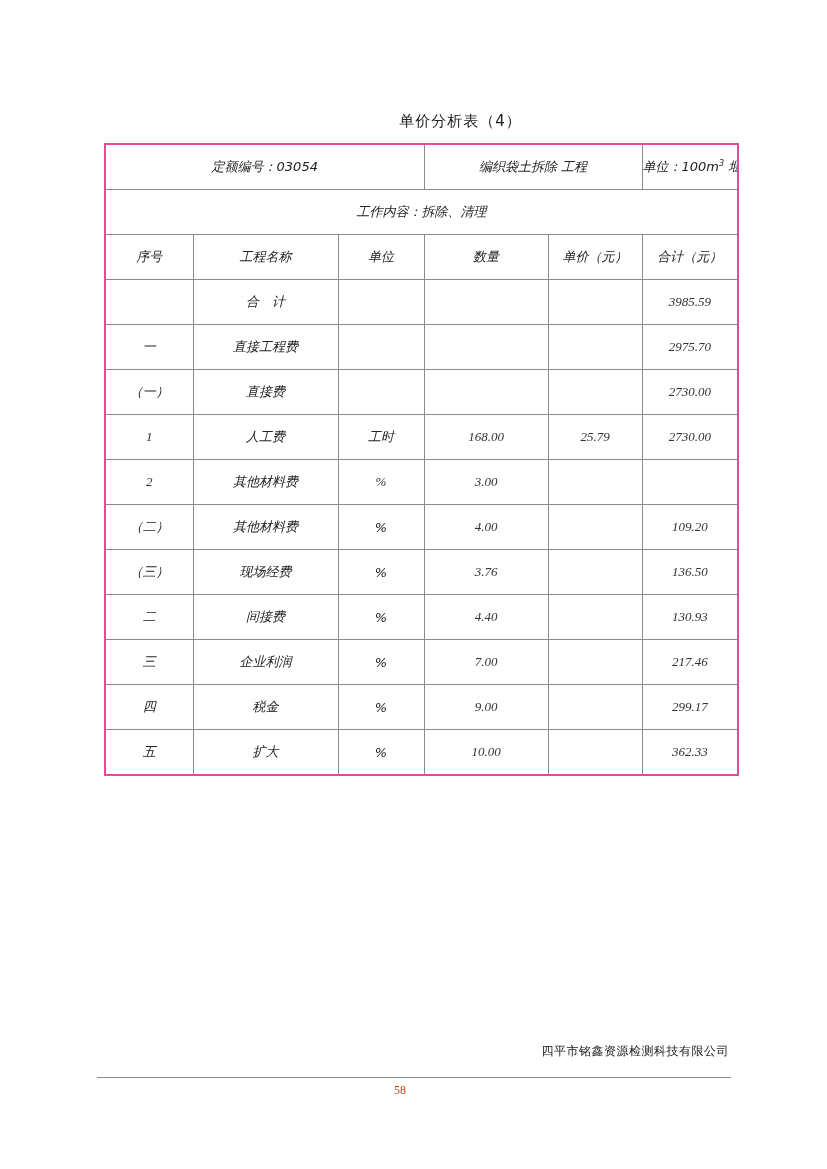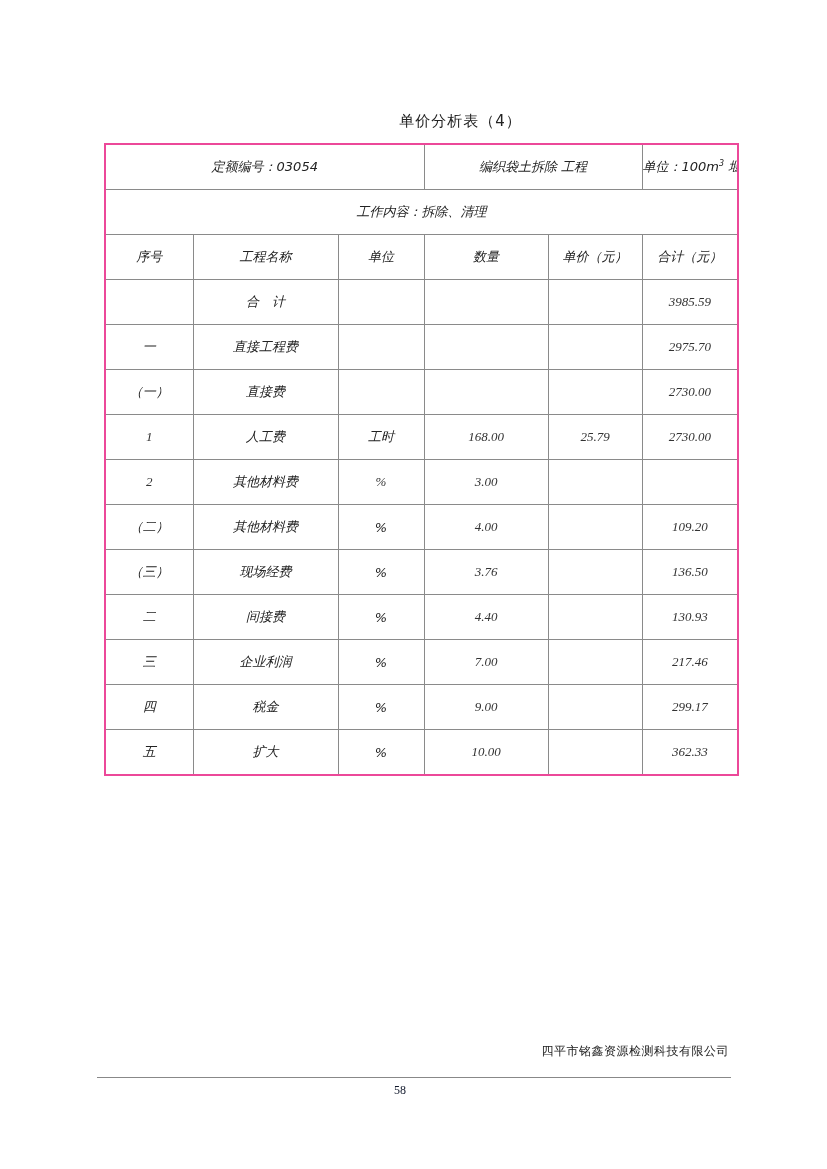--- a/index.html
+++ b/index.html
@@ -30,21 +30,21 @@
     overflow: hidden;
     white-space: nowrap;
   }
   .num { font-family: "Liberation Serif", "DejaVu Serif", serif; font-size: 13.5px; color: #333; }
   sup { font-size: 8px; line-height: 0; }
   .footer-line {
     position: absolute; left: 97px; top: 1077px; width: 634px; height: 1px; background: #888;
   }
   .page-num {
     position: absolute; top: 1083px; left: 380px; width: 40px; text-align: center;
-    font-family: "Liberation Serif", "DejaVu Serif", serif; font-size: 12px; color: #0f172a;
+    font-family: "Liberation Serif", "DejaVu Serif", serif; font-size: 12px; color: #c2410c;
   }
   .company {
     position: absolute; top: 1043px; right: 98px; font-size: 12px; letter-spacing: 0.5px;
   }
 </style>
 </head>
 <body>
 
 <div class="title">单价分析表（4）</div>
 

